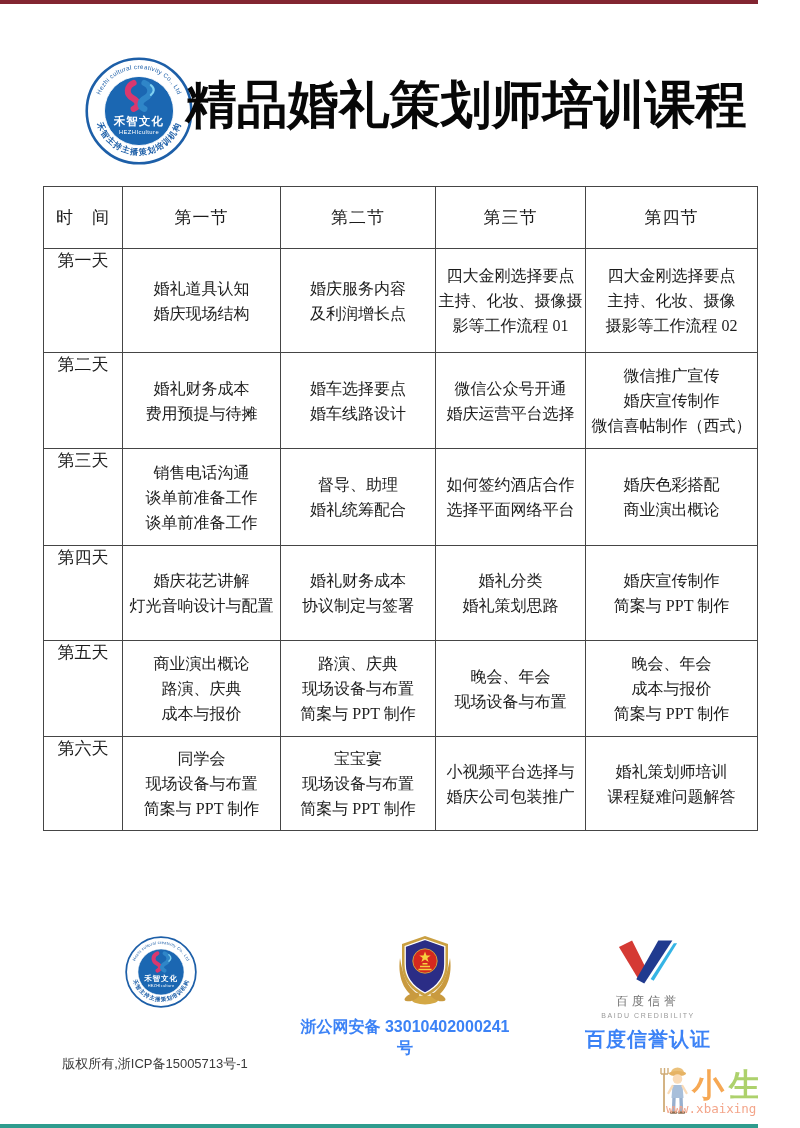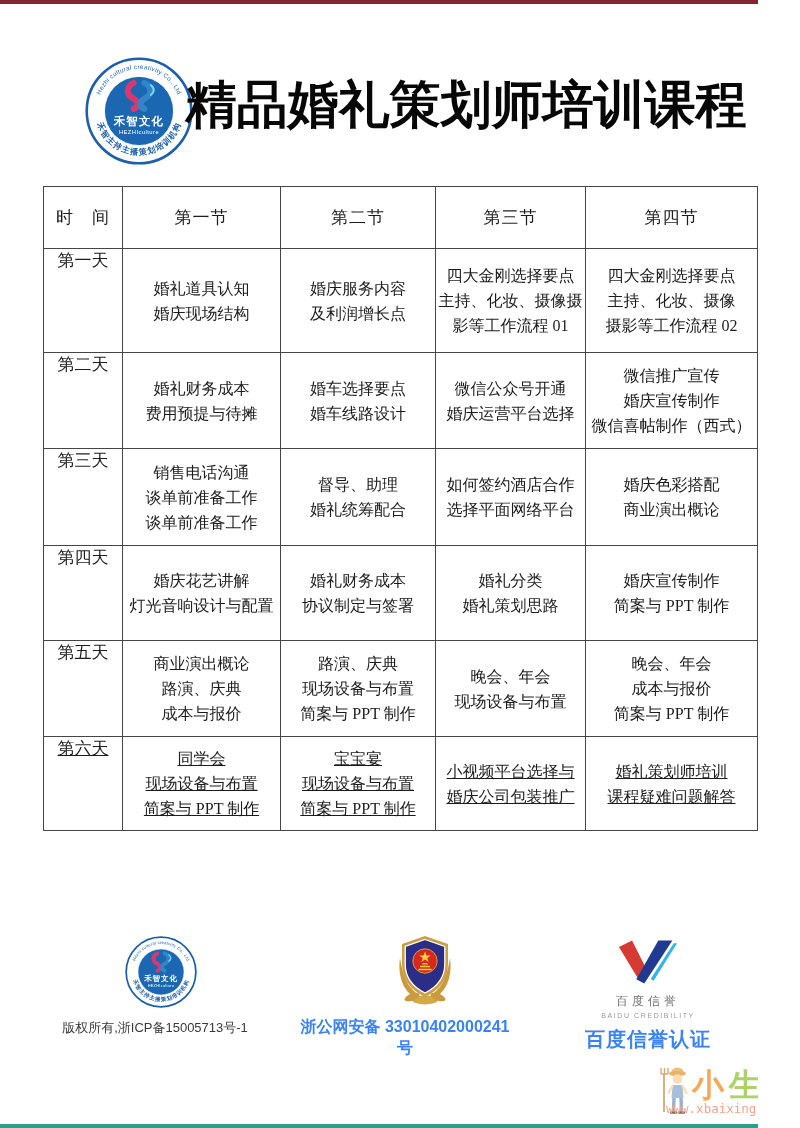--- a/index.html
+++ b/index.html
@@ -19,21 +19,21 @@
   .tbl{position:absolute;left:43px;top:186px;width:714px;border-collapse:collapse;table-layout:fixed;
        font-family:"Liberation Serif","DejaVu Serif",serif;color:#1c1c1c;}
   .tbl th,.tbl td{border:1px solid #454545;padding:0;text-align:center;font-weight:400;background:#fff;}
   .hcell{font-size:17px;letter-spacing:1px;}
   .day-cell{vertical-align:top;padding-top:20px;font-size:17px;}
   .content-cell{vertical-align:middle;font-size:16px;}
   .cline{line-height:25px;}
 
   
   .logo-footer{position:absolute;left:125px;top:936px;}
-  .copyright{position:absolute;left:55px;top:1019px;width:200px;text-align:center;
+  .copyright{position:absolute;left:55px;top:1055px;width:200px;text-align:center;
       font-size:13px;color:#3a3a3a;letter-spacing:0px;}
   .police-badge{position:absolute;left:392px;top:930px;}
   .police-text{position:absolute;left:300px;top:1017px;width:210px;text-align:center;
       font-size:16px;font-weight:700;color:#3b82f6;letter-spacing:0px;}
   .baidu-block{position:absolute;left:585px;top:938px;width:126px;text-align:center;}
   .baidu-cn{font-size:12px;color:#6f6f6f;letter-spacing:4px;margin-top:3px;}
   .baidu-en{font-size:7px;color:#9a9a9a;letter-spacing:1.6px;margin-top:2px;}
   .baidu-cert{font-size:20px;font-weight:700;color:#3b82f6;letter-spacing:1px;margin-top:7px;}
 
   
@@ -223,21 +223,21 @@
           <td class="content-cell">
             <div class="cline">晚会、年会</div>
             <div class="cline">现场设备与布置</div>
           </td>
           <td class="content-cell">
             <div class="cline">晚会、年会</div>
             <div class="cline">成本与报价</div>
             <div class="cline">简案与 PPT 制作</div>
           </td>
         </tr>
-        <tr style="height: 94px; text-decoration: underline;">
+        <tr style="height: 94px;">
           <td class="day-cell">第六天</td>
           <td class="content-cell">
             <div class="cline">同学会</div>
             <div class="cline">现场设备与布置</div>
             <div class="cline">简案与 PPT 制作</div>
           </td>
           <td class="content-cell">
             <div class="cline">宝宝宴</div>
             <div class="cline">现场设备与布置</div>
             <div class="cline">简案与 PPT 制作</div>

